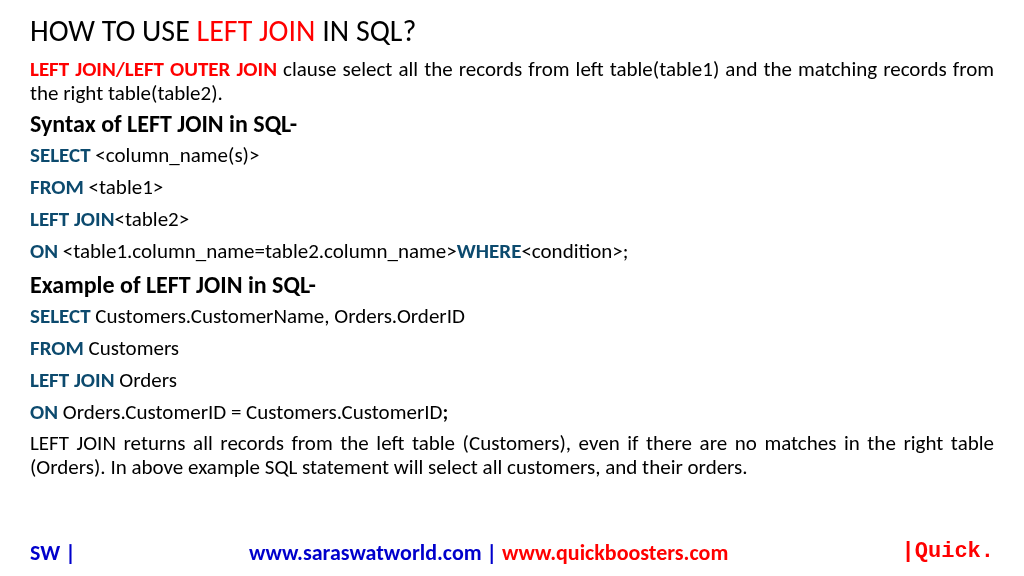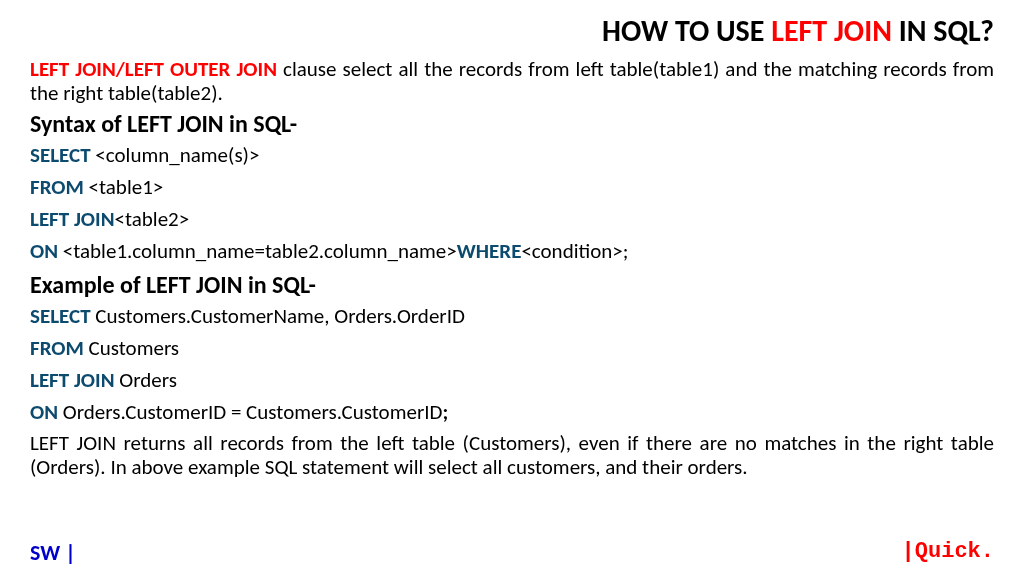--- a/index.html
+++ b/index.html
@@ -9,23 +9,23 @@
     }
     body {
       width: 1024px;
       height: 576px;
       background: #ffffff;
       font-family: Calibri, Arial, sans-serif;
       padding: 12px 30px 10px 30px;
       position: relative;
     }
     .title {
-      text-align: right;
+      text-align: left;
       font-size: 30px;
-      font-weight: bold;
+      font-weight: normal;
       color: #000000;
       margin-bottom: 8px;
     }
     .title .red {
       color: #ff0000;
     }
     .intro {
       font-size: 21px;
       color: #000000;
       line-height: 1.15;
@@ -121,14 +121,17 @@
   <span class="kw">LEFT JOIN</span><span> Orders</span>
 </div>
 <div class="code-line">
   <span class="kw">ON</span><span> Orders.CustomerID = Customers.CustomerID</span><span style="font-weight:bold">;</span>
 </div>
 
 <div class="explanation">LEFT JOIN returns all records from the left table (Customers), even if there are no matches in the right table (Orders). In above example SQL statement will select all customers, and their orders.</div>
 
 <div class="footer">
   <span>SW |</span>
+  <span class="center">
+    <span>www.saraswatworld.com | </span><span class="red">www.quickboosters.com</span>
+  </span>
   <span class="right">|Quick.</span>
 </div>
 
 </body></html>

